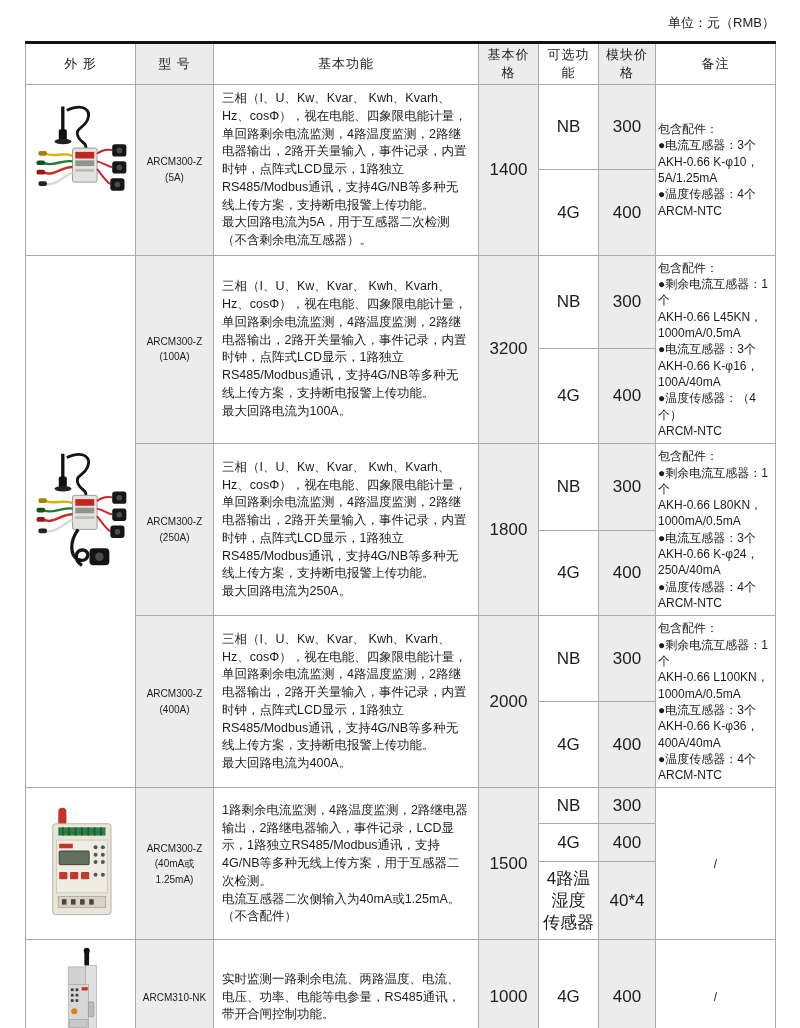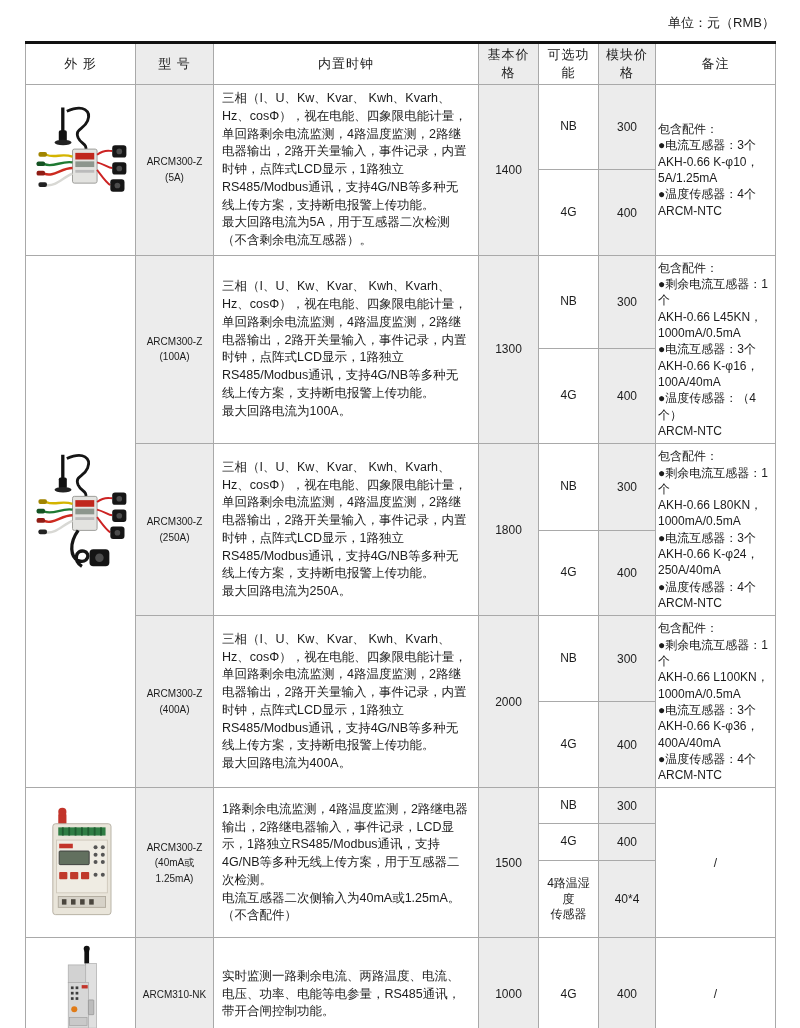--- a/index.html
+++ b/index.html
@@ -13,21 +13,21 @@
   .unit-label { width: 750px; text-align: right; font-size: 13px; margin: 4px 8px 9px 0; }
 
   table.price-table {
     border-collapse: collapse; table-layout: fixed; width: 750px;
     border-top: 3px solid #111; border-bottom: 3px solid #111;
   }
   td, th {
     border: 1px solid #a9a9a9;
     padding: 2px 4px;
     font-weight: normal;
-    font-size: 12px;
+    font-size: 17px;
     text-align: center;
     vertical-align: middle;
     overflow: hidden;
   }
   th { height: 33px; font-size: 13px; letter-spacing: 1px; }
   .gray { background: #ececec; }
   .cell-func {
     text-align: left; white-space: pre-line; line-height: 1.42;
     padding: 5px 8px; font-size: 12.5px;
   }
@@ -57,21 +57,21 @@
         <col style="width:265px">
       <col style="width:60px">
         <col style="width:60px">
         <col style="width:57px">
         <col style="width:120px">
     </colgroup>
     <thead>
       <tr>
         <th>外  形</th>
         <th class="gray">型  号</th>
-        <th>内置时钟</th>
+        <th>基本功能</th>
         <th class="gray">基本价格</th>
         <th>可选功能</th>
         <th class="gray">模块价格</th>
         <th>备注</th>
       </tr>
     </thead>
     <tbody>
 
       <tr>
         <td class="img-cell" rowspan="2">
@@ -160,21 +160,21 @@
               </g>
             <path d="M52 86 C42 100, 44 114, 52 118 C62 122, 66 110, 58 108 C50 106, 46 118, 56 124" stroke="#151515" stroke-width="3.5" fill="none"></path>
             <rect x="64" y="106" width="21" height="18" rx="4" fill="#141414"></rect>
             <circle cx="74.5" cy="115" r="4.5" fill="#4c4c4c"></circle>
           </svg>
         </td>
         <td class="gray cell-model" rowspan="2">ARCM300-Z
 (100A)</td>
         <td class="cell-func" rowspan="2">三相（I、U、Kw、Kvar、  Kwh、Kvarh、Hz、cosΦ），视在电能、四象限电能计量，单回路剩余电流监测，4路温度监测，2路继电器输出，2路开关量输入，事件记录，内置时钟，点阵式LCD显示，1路独立RS485/Modbus通讯，支持4G/NB等多种无线上传方案，支持断电报警上传功能。
 最大回路电流为100A。</td>
-        <td class="gray cell-price" rowspan="2">1300</td>
+        <td class="gray cell-price" rowspan="2">3200</td>
         <td class="cell-opt h76">NB</td>
         <td class="gray cell-price">300</td>
         <td class="cell-remark" rowspan="2">包含配件：
 ●剩余电流互感器：1个
 AKH-0.66 L45KN，
 1000mA/0.5mA
 ●电流互感器：3个
 AKH-0.66 K-φ16，
 100A/40mA
 ●温度传感器：（4个）

